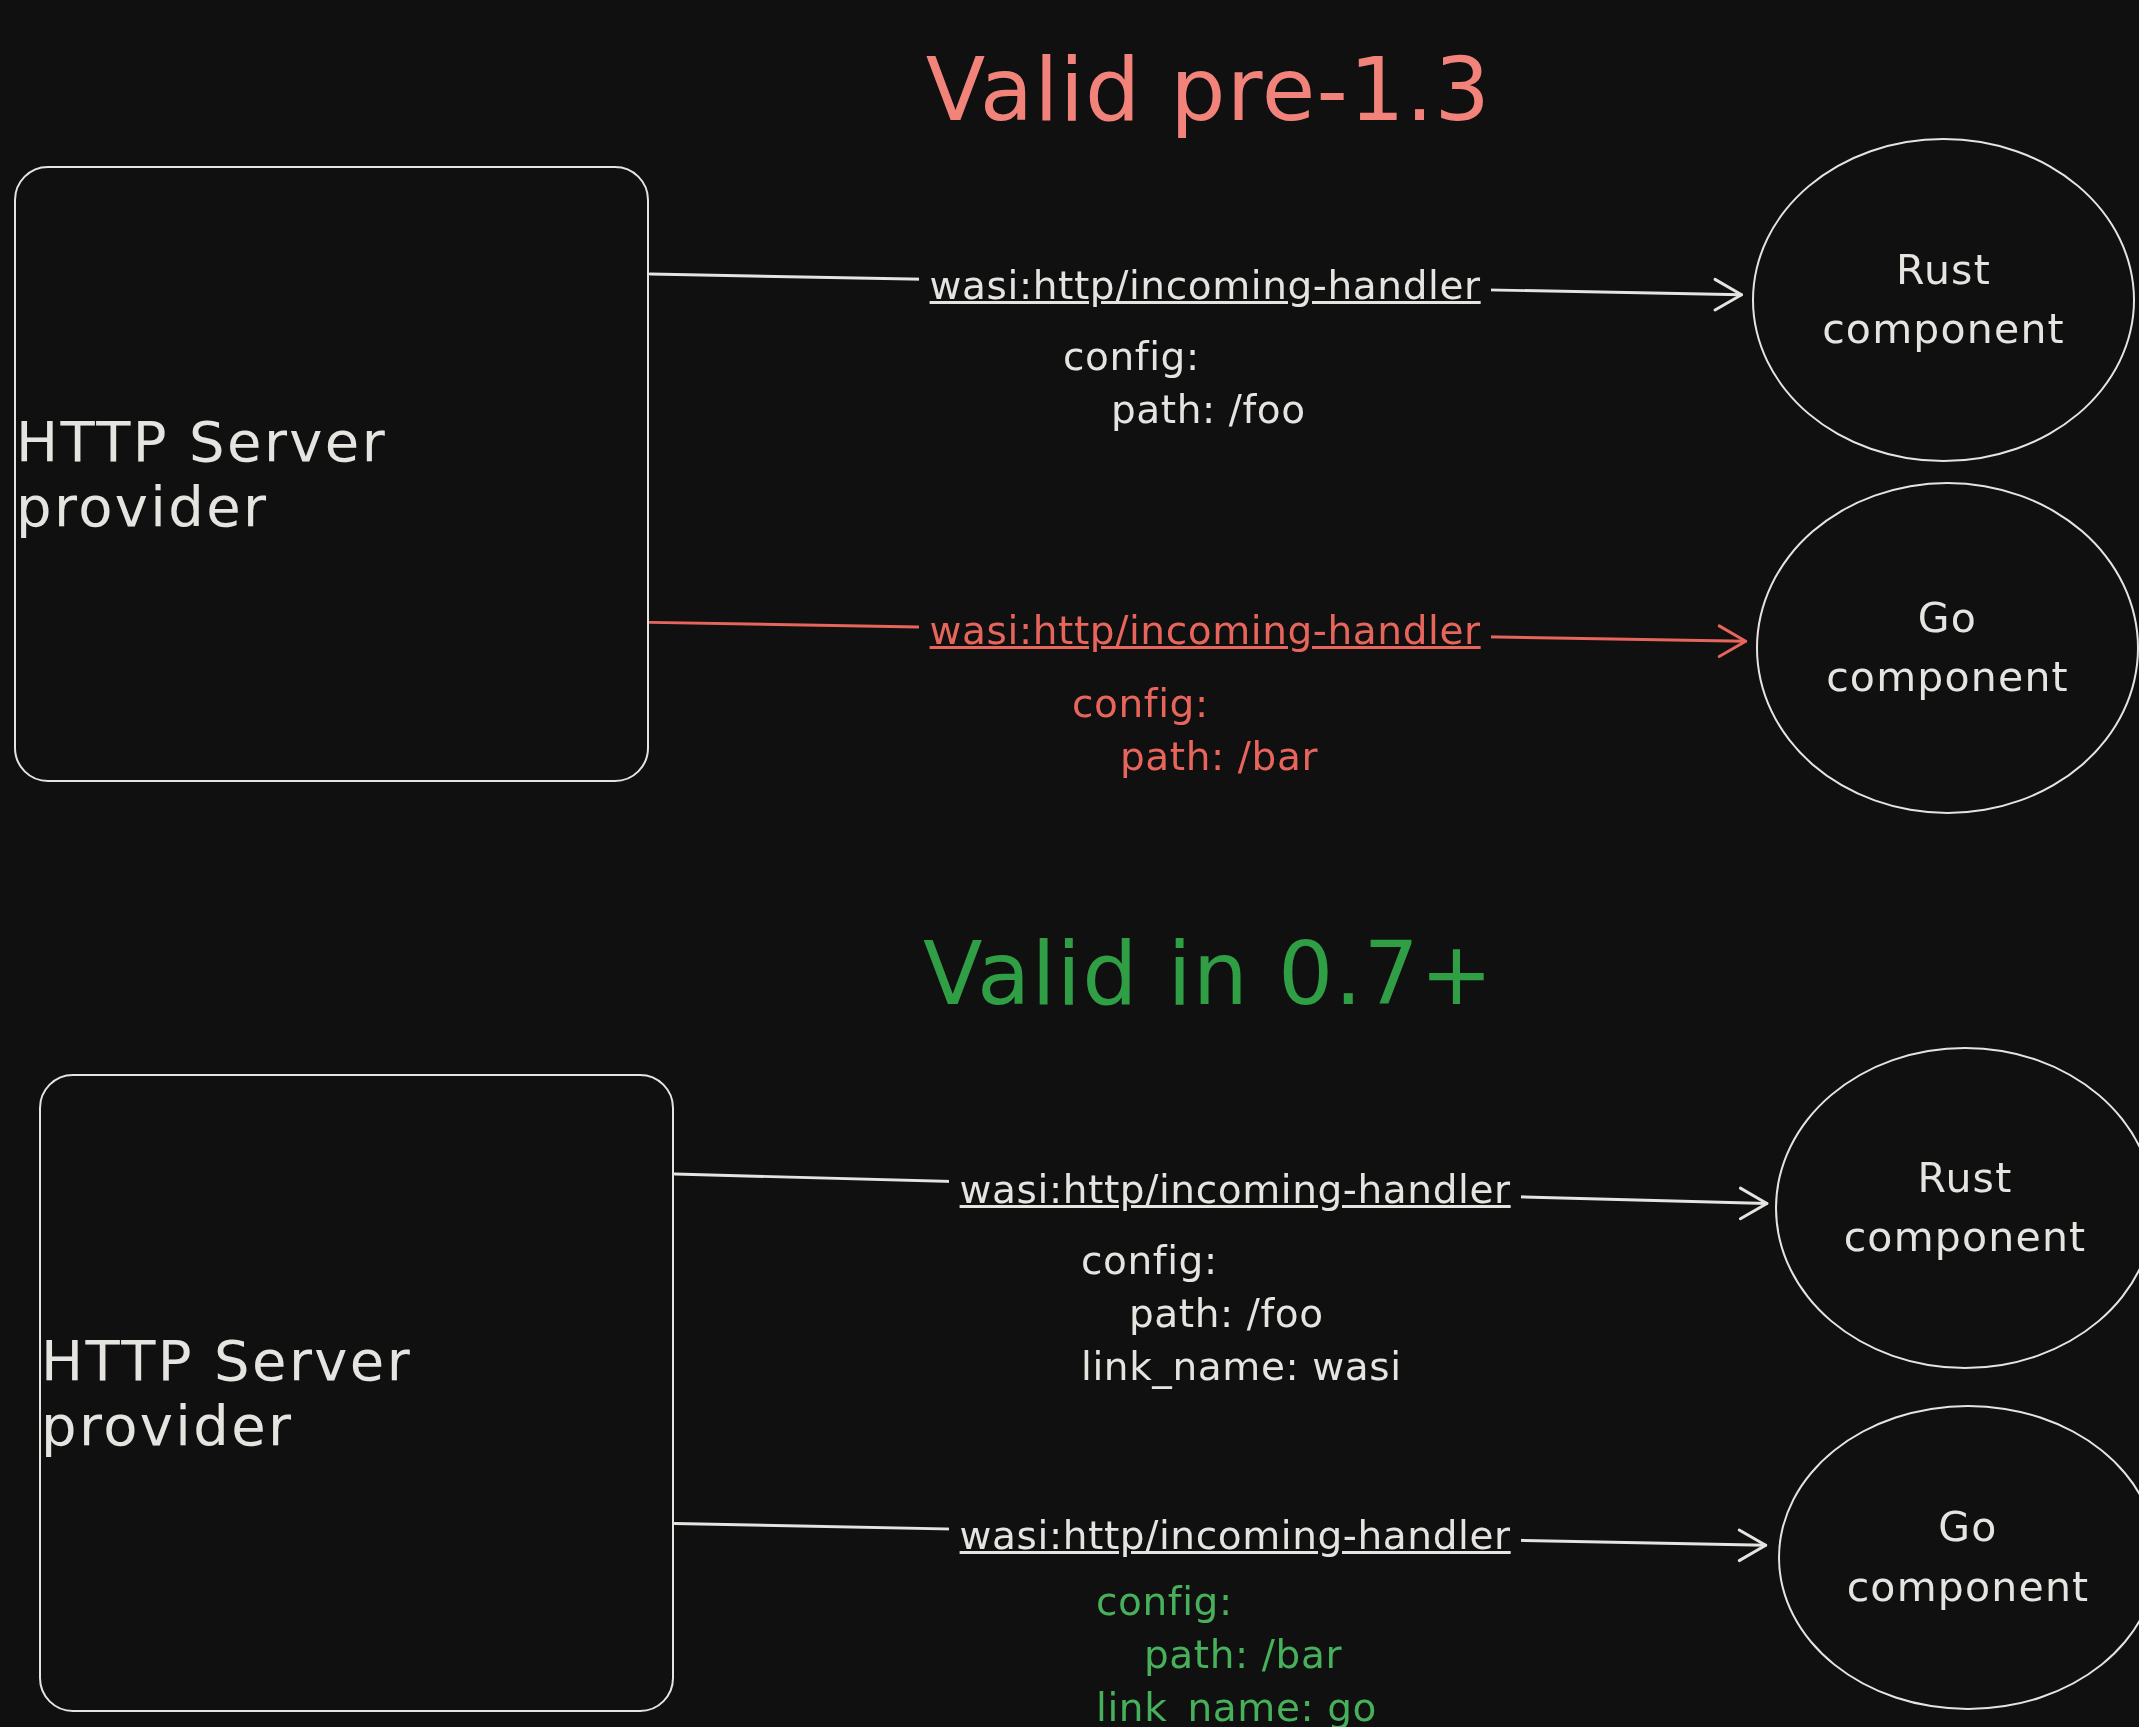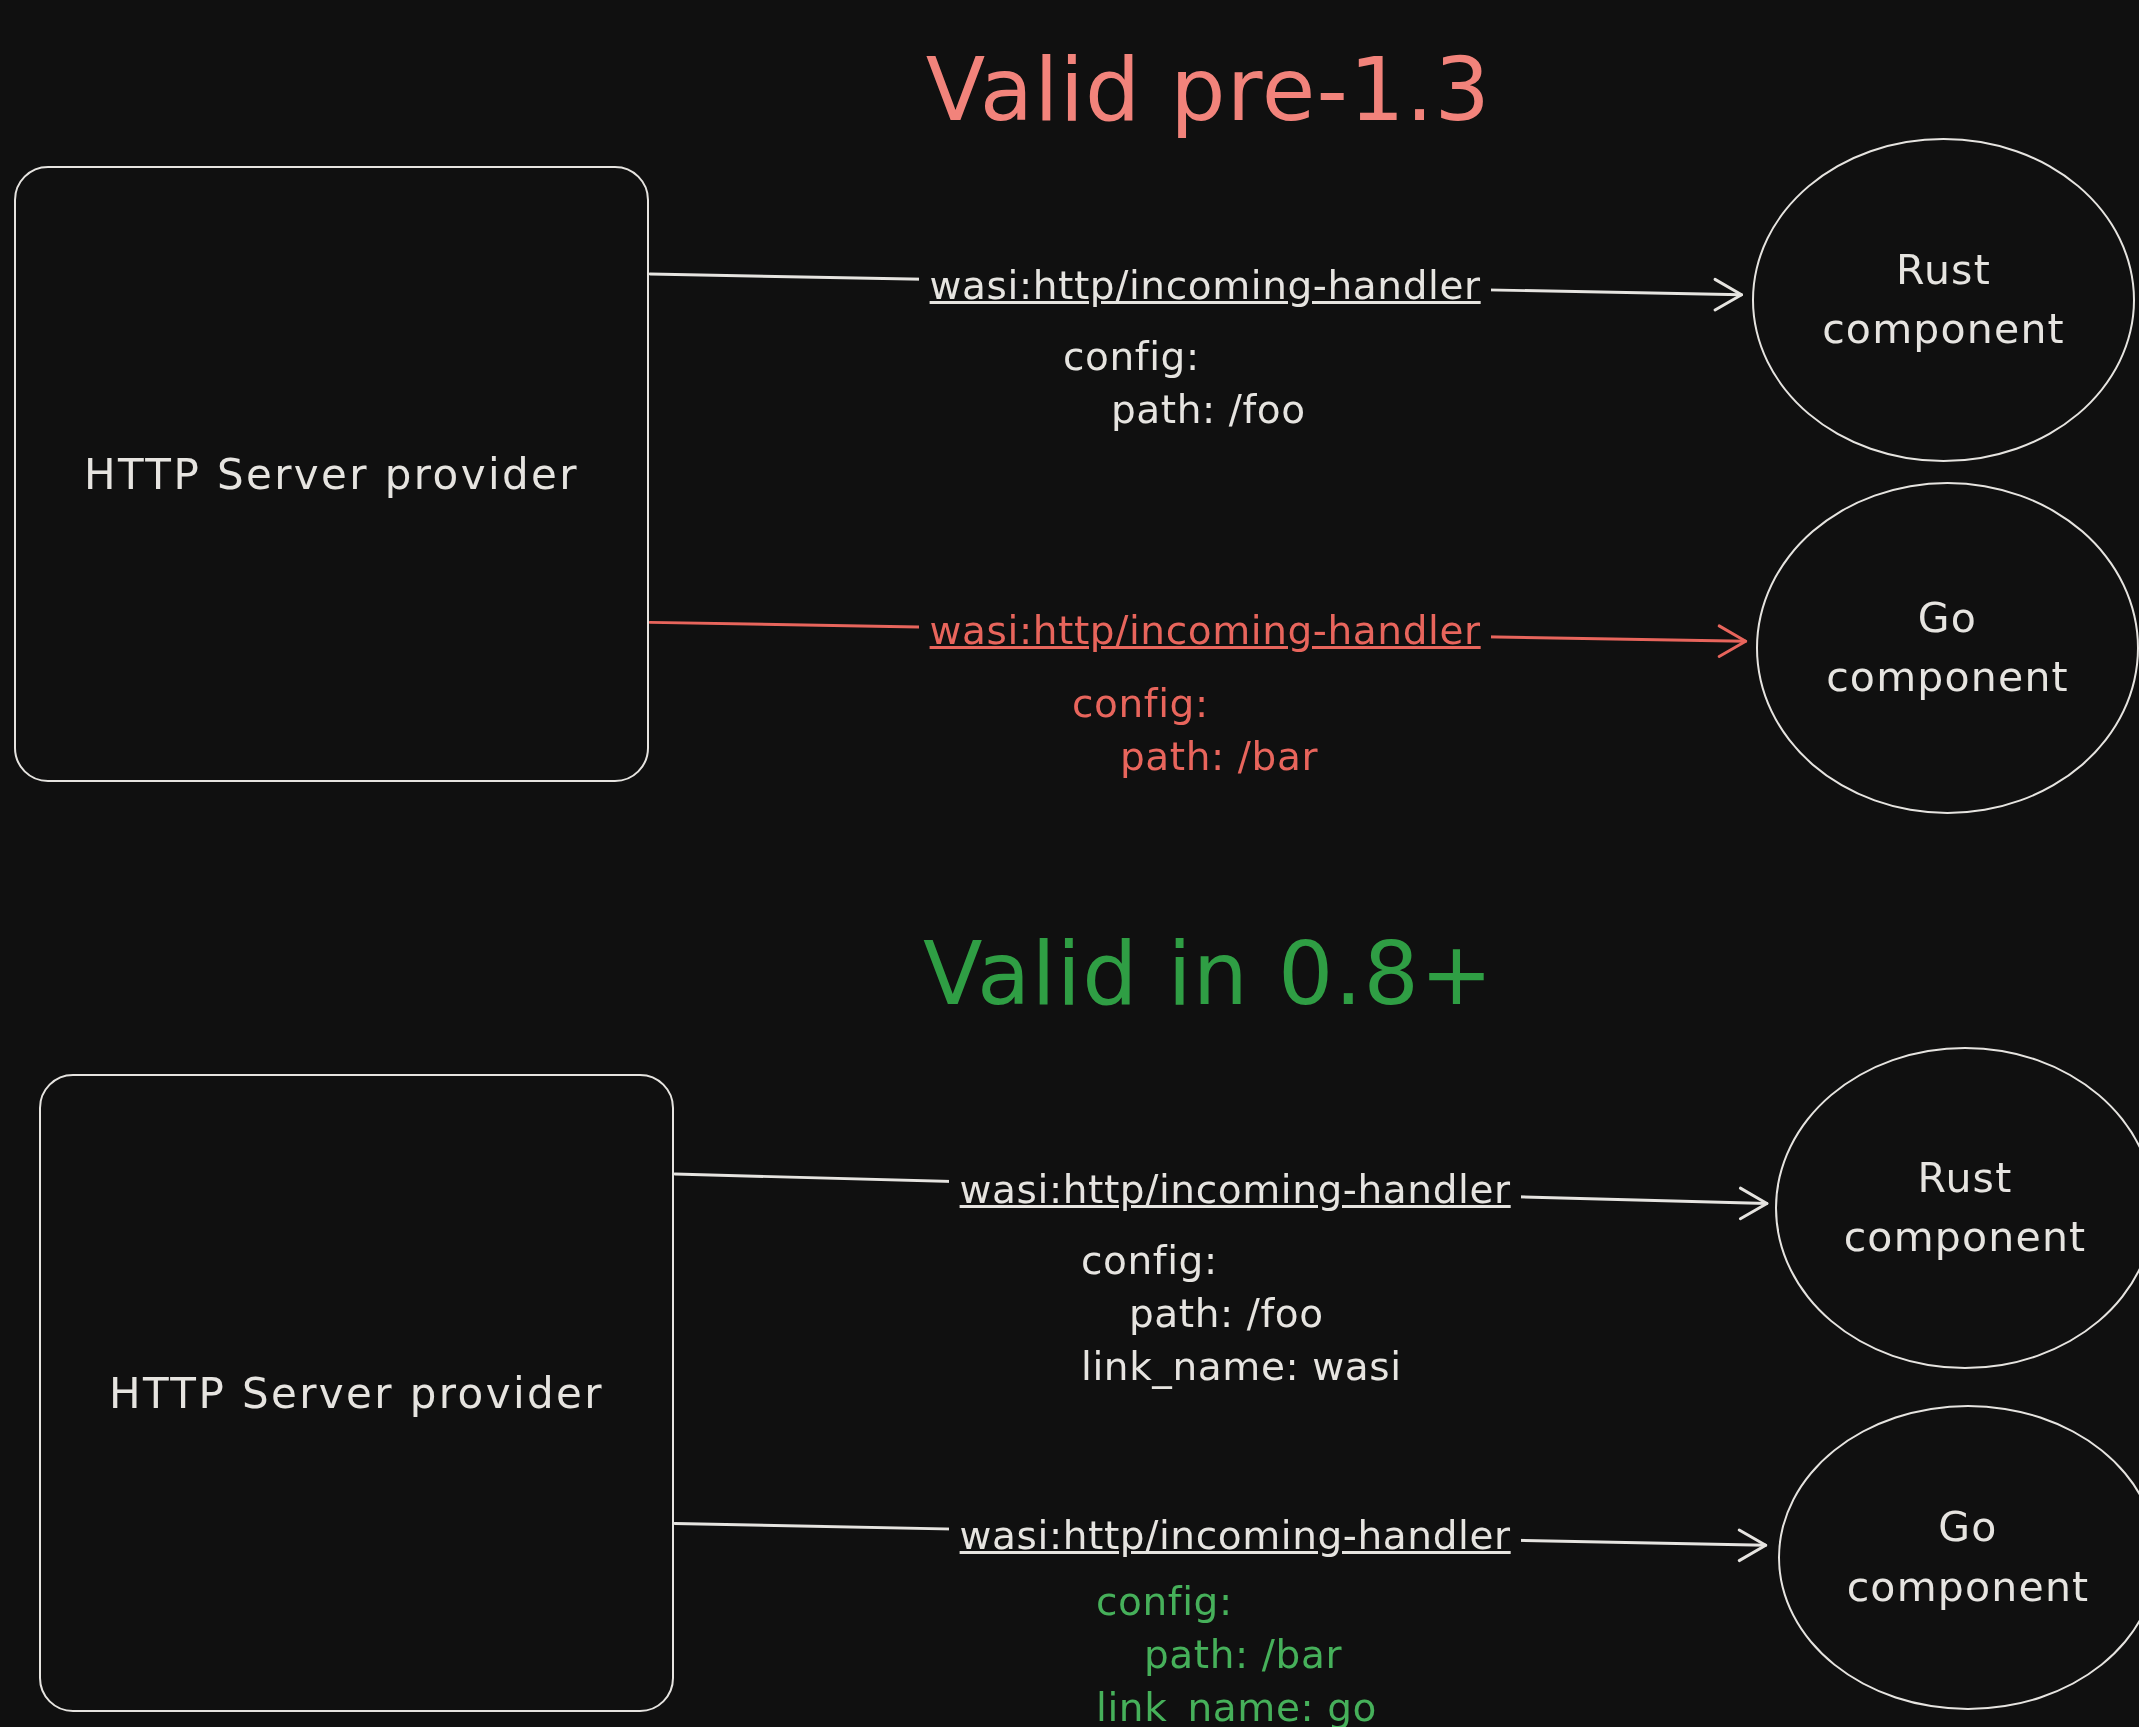--- a/index.html
+++ b/index.html
@@ -30,21 +30,21 @@
     letter-spacing:1.2px;
   }
   .t-red{color:var(--red_title);top:39px;}
   .t-green{color:var(--green_title);top:923px;}
 
   .box{
     position:absolute;
     border:2.9px solid var(--stroke);
     border-radius:34px;
     display:flex;align-items:center;justify-content:center;
-    font-size:42px;letter-spacing:2.4px;
+    font-size:56px;letter-spacing:2.4px;
     background:transparent;
   }
   .box1{left:14px;top:166px;width:635px;height:616px;}
   .box2{left:39px;top:1074px;width:635px;height:638px;}
 
   .ellipse{
     position:absolute;
     border:2.9px solid var(--stroke);
     border-radius:50%;
     display:flex;align-items:center;justify-content:center;
@@ -121,21 +121,21 @@
 
   <div class="iface i2 c-red">wasi:http/incoming-handler</div>
   <div class="cfg c2 c-red">
     <div>config:</div>
     <div class="indent">path: /bar</div>
   </div>
   <div class="ellipse e2">
     <div class="lbl">Go component</div>
   </div>
 
-  <div class="title t-green">Valid in 0.8+</div>
+  <div class="title t-green">Valid in 0.7+</div>
 
   <div class="box box2">
     <div>HTTP Server provider</div>
   </div>
 
   <div class="iface i3 c-white">wasi:http/incoming-handler</div>
   <div class="cfg c3 c-white">
     <div>config:</div>
     <div class="indent">path: /foo</div>
     <div>link_name: wasi</div>

